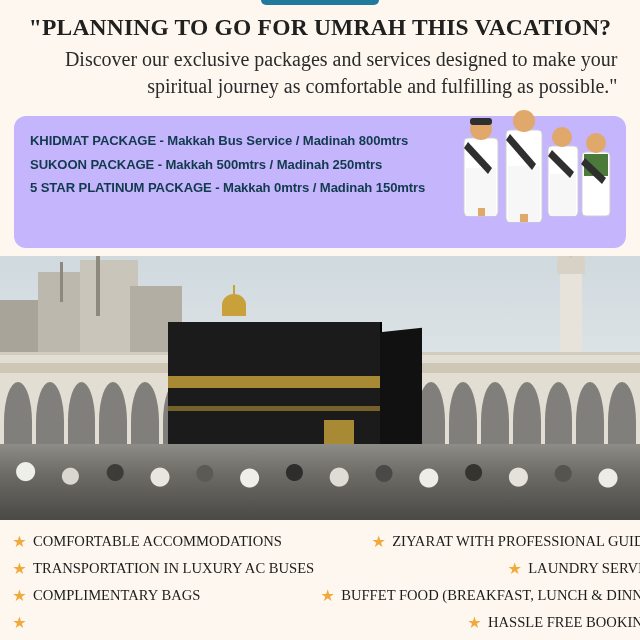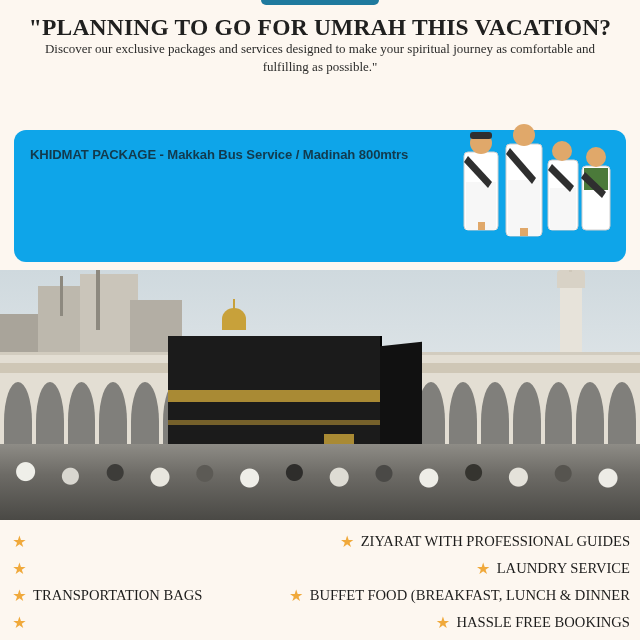--- a/index.html
+++ b/index.html
@@ -35,40 +35,40 @@
   .headline {
     font-family: "Liberation Serif", serif;
     font-weight: bold;
     font-size: 23.5px;
     letter-spacing: .2px;
     color: #20201f;
     line-height: 1.12;
     white-space: nowrap;
   }
   .subline {
-    margin-top: 0;
-    font-size: 13px;
+    margin-top: 6px;
+    font-size: 20px;
     color: #2b2b2a;
     line-height: 1.35;
     max-width: 595px;
     margin-left: auto;
     margin-right: auto;
+    text-align: right;
   }
 
   
   .pkg-wrap {
     position: relative;
     margin: 10px 14px 0;
   }
   .pkg-card {
-    background: #0ea5e9;
+    background: #c4b5fd;
     border-radius: 12px;
     padding: 12px 16px 12px 16px;
     min-height: 132px;
-    margin-top: 39px;
   }
   .pkg-row {
     font-family: "Liberation Sans", sans-serif;
     font-weight: bold;
     font-size: 13.1px;
     color: #123a4d;
     line-height: 1.0;
     padding: 5.4px 0;
     letter-spacing: -.1px;
     white-space: nowrap;
@@ -245,20 +245,22 @@
   <div class="top-tab"></div>
 
   <div class="header">
     <div class="headline">"PLANNING TO GO FOR UMRAH THIS VACATION?</div>
     <div class="subline">Discover our exclusive packages and services designed to make your spiritual journey as comfortable and fulfilling as possible."</div>
   </div>
 
   <div class="pkg-wrap">
     <div class="pkg-card">
       <div class="pkg-row">KHIDMAT PACKAGE - Makkah Bus Service / Madinah 800mtrs</div>
+      <div class="pkg-row">SUKOON PACKAGE - Makkah 500mtrs / Madinah 250mtrs</div>
+      <div class="pkg-row">5 STAR PLATINUM PACKAGE - Makkah 0mtrs / Madinah 150mtrs</div>
     </div>
 
     <svg class="pilgrims" viewBox="0 0 168 138">
 
       <g>
         <rect x="16" y="30" width="34" height="78" rx="4" fill="#ffffff" stroke="#cfcfcf" stroke-width="1"></rect>
         <rect x="18" y="60" width="30" height="48" fill="#f7f7f7"></rect>
         <circle cx="33" cy="21" r="11" fill="#e0a86a"></circle>
         <rect x="22" y="10" width="22" height="7" rx="3" fill="#2f2f2f"></rect>
         <path d="M20 34 L44 60 L40 66 L16 40 Z" fill="#2f2f2f"></path>
@@ -334,37 +336,39 @@
       <div class="kiswah2"></div>
       <div class="door"></div>
     </div>
     <div class="umbrella"></div>
     <div class="crowd"></div>
   </div>
 
   <div class="features">
     <div class="feat">
       <span class="star">★</span>
+      <span class="txt">COMFORTABLE ACCOMMODATIONS</span>
     </div>
     <div class="feat right">
       <span class="star">★</span>
       <span class="txt">ZIYARAT WITH PROFESSIONAL GUIDES</span>
     </div>
 
     <div class="feat">
       <span class="star">★</span>
+      <span class="txt">TRANSPORTATION IN LUXURY AC BUSES</span>
     </div>
     <div class="feat right">
       <span class="star">★</span>
       <span class="txt">LAUNDRY SERVICE</span>
     </div>
 
     <div class="feat">
       <span class="star">★</span>
-      <span class="txt">TRANSPORTATION BAGS</span>
+      <span class="txt">COMPLIMENTARY BAGS</span>
     </div>
     <div class="feat right">
       <span class="star">★</span>
       <span class="txt">BUFFET FOOD (BREAKFAST, LUNCH &amp; DINNER</span>
     </div>
 
     <div class="feat">
       <span class="star">★</span>
     </div>
     <div class="feat right">

